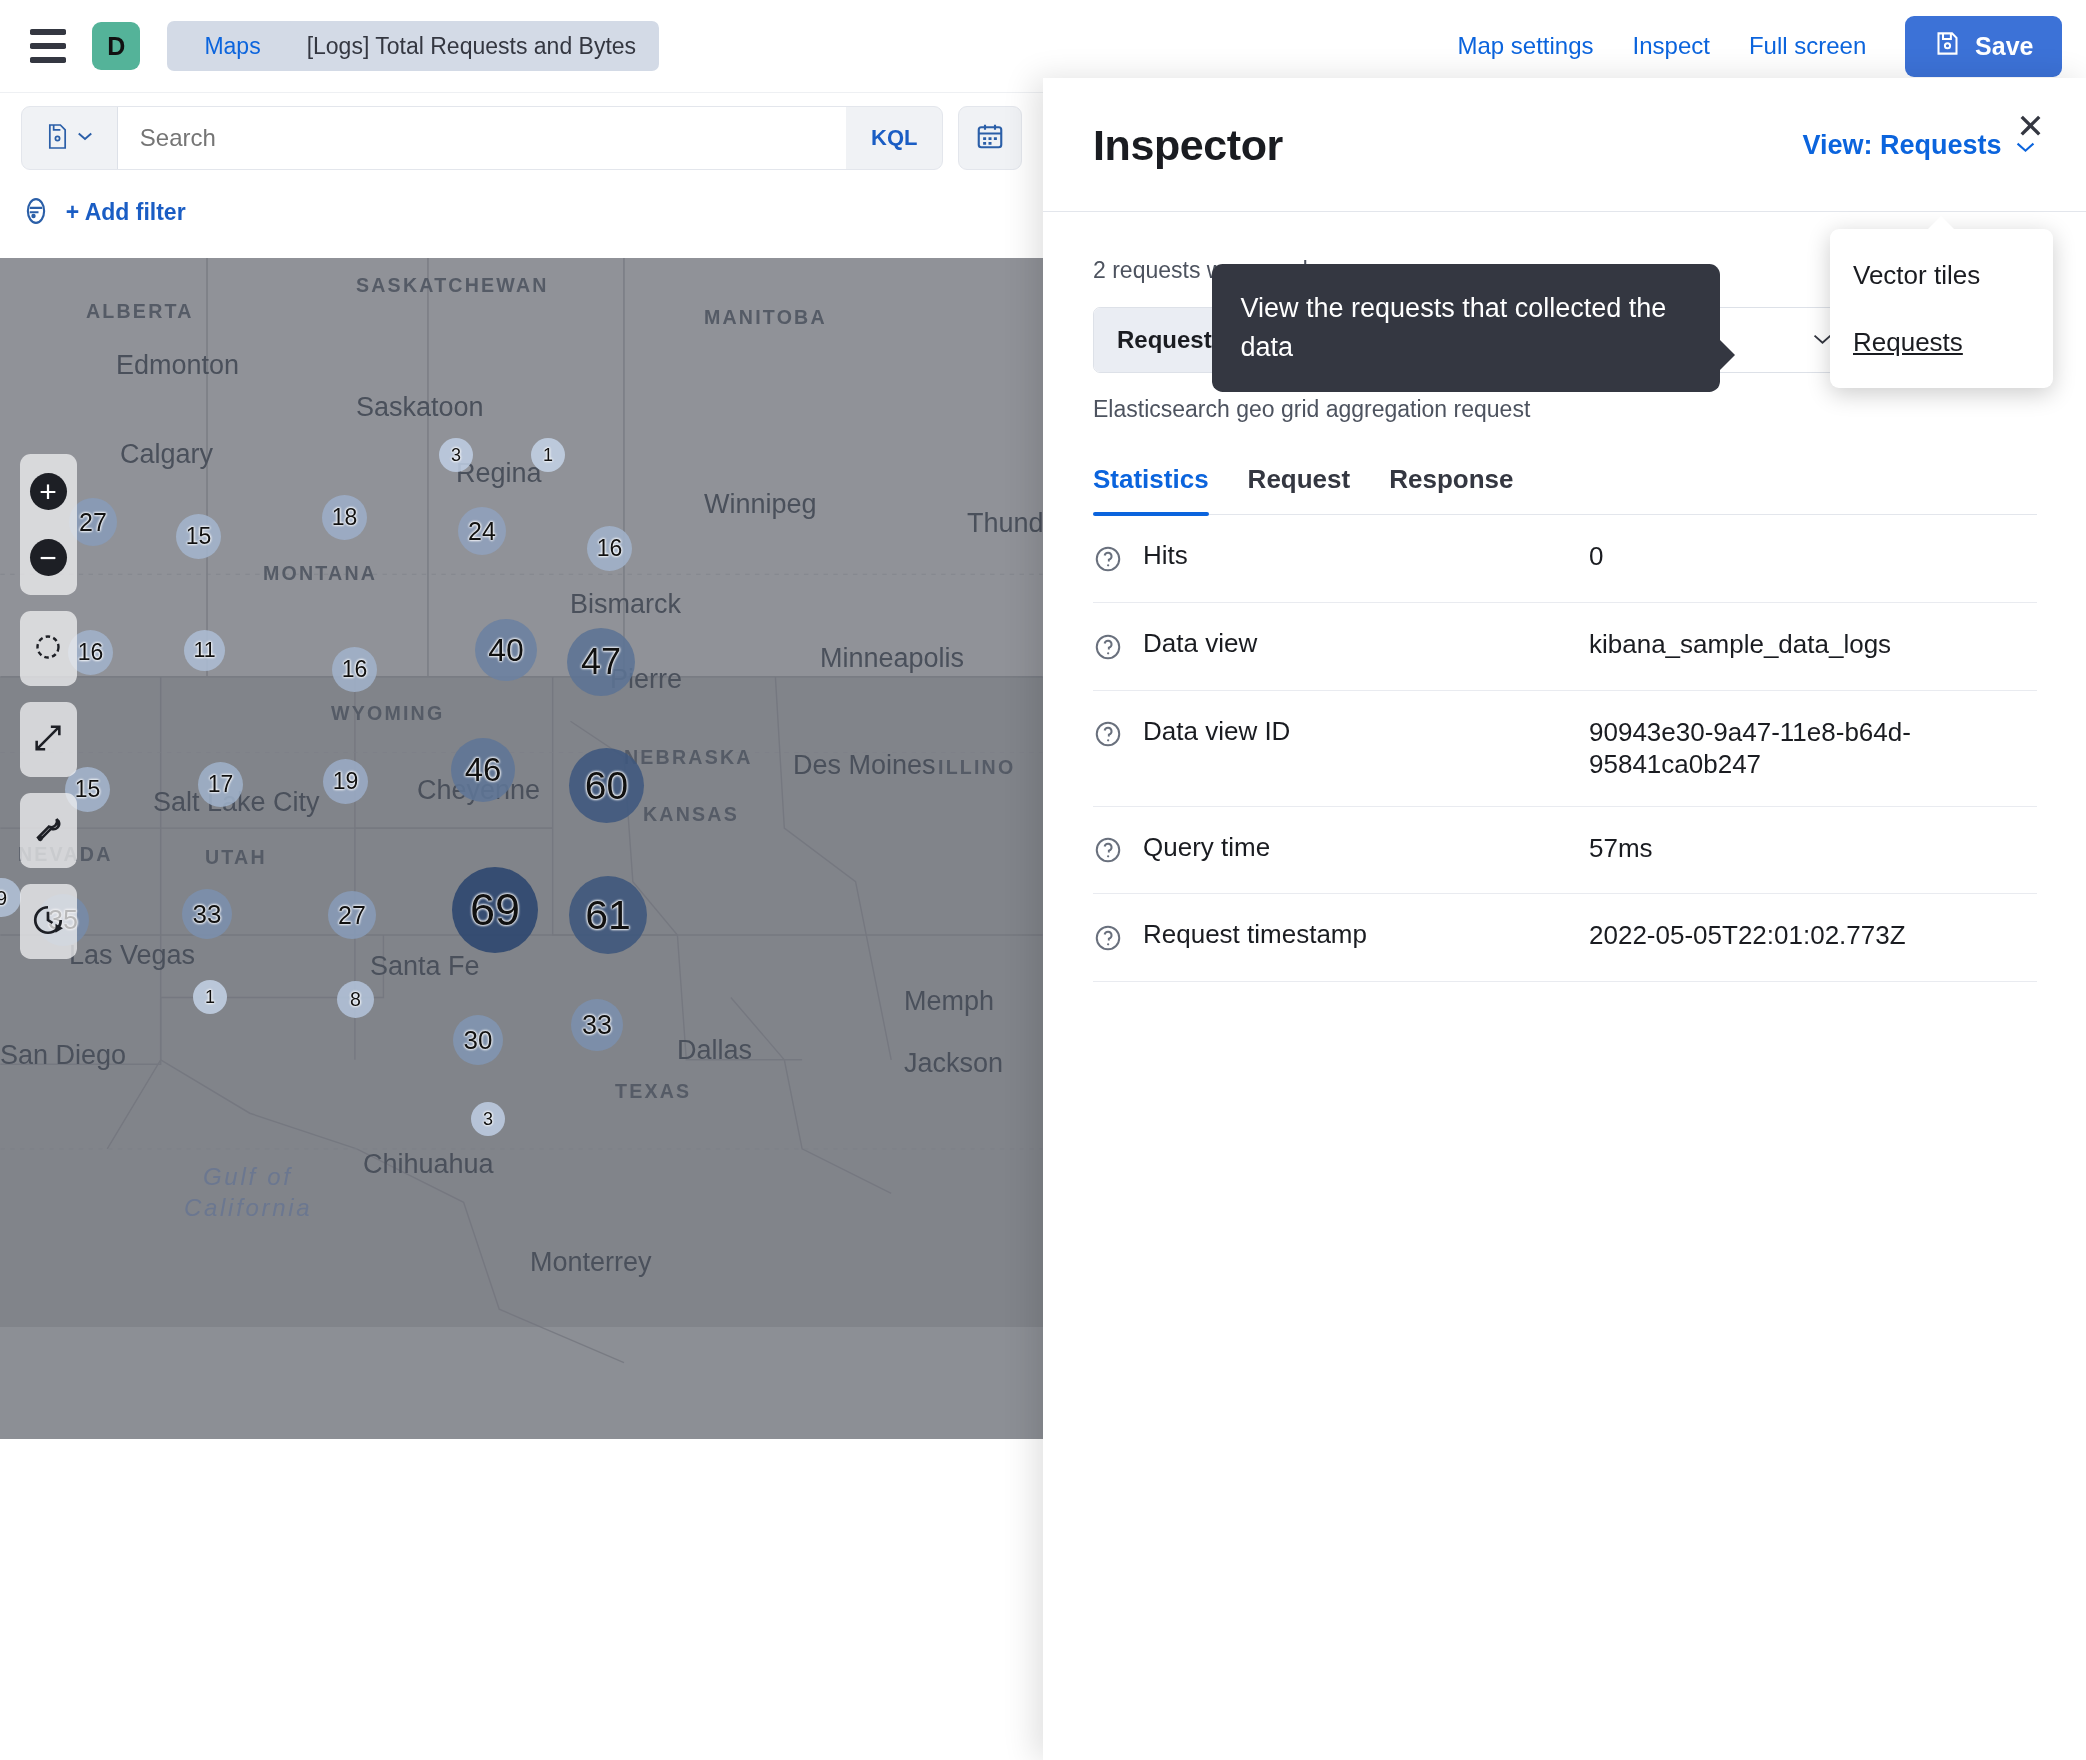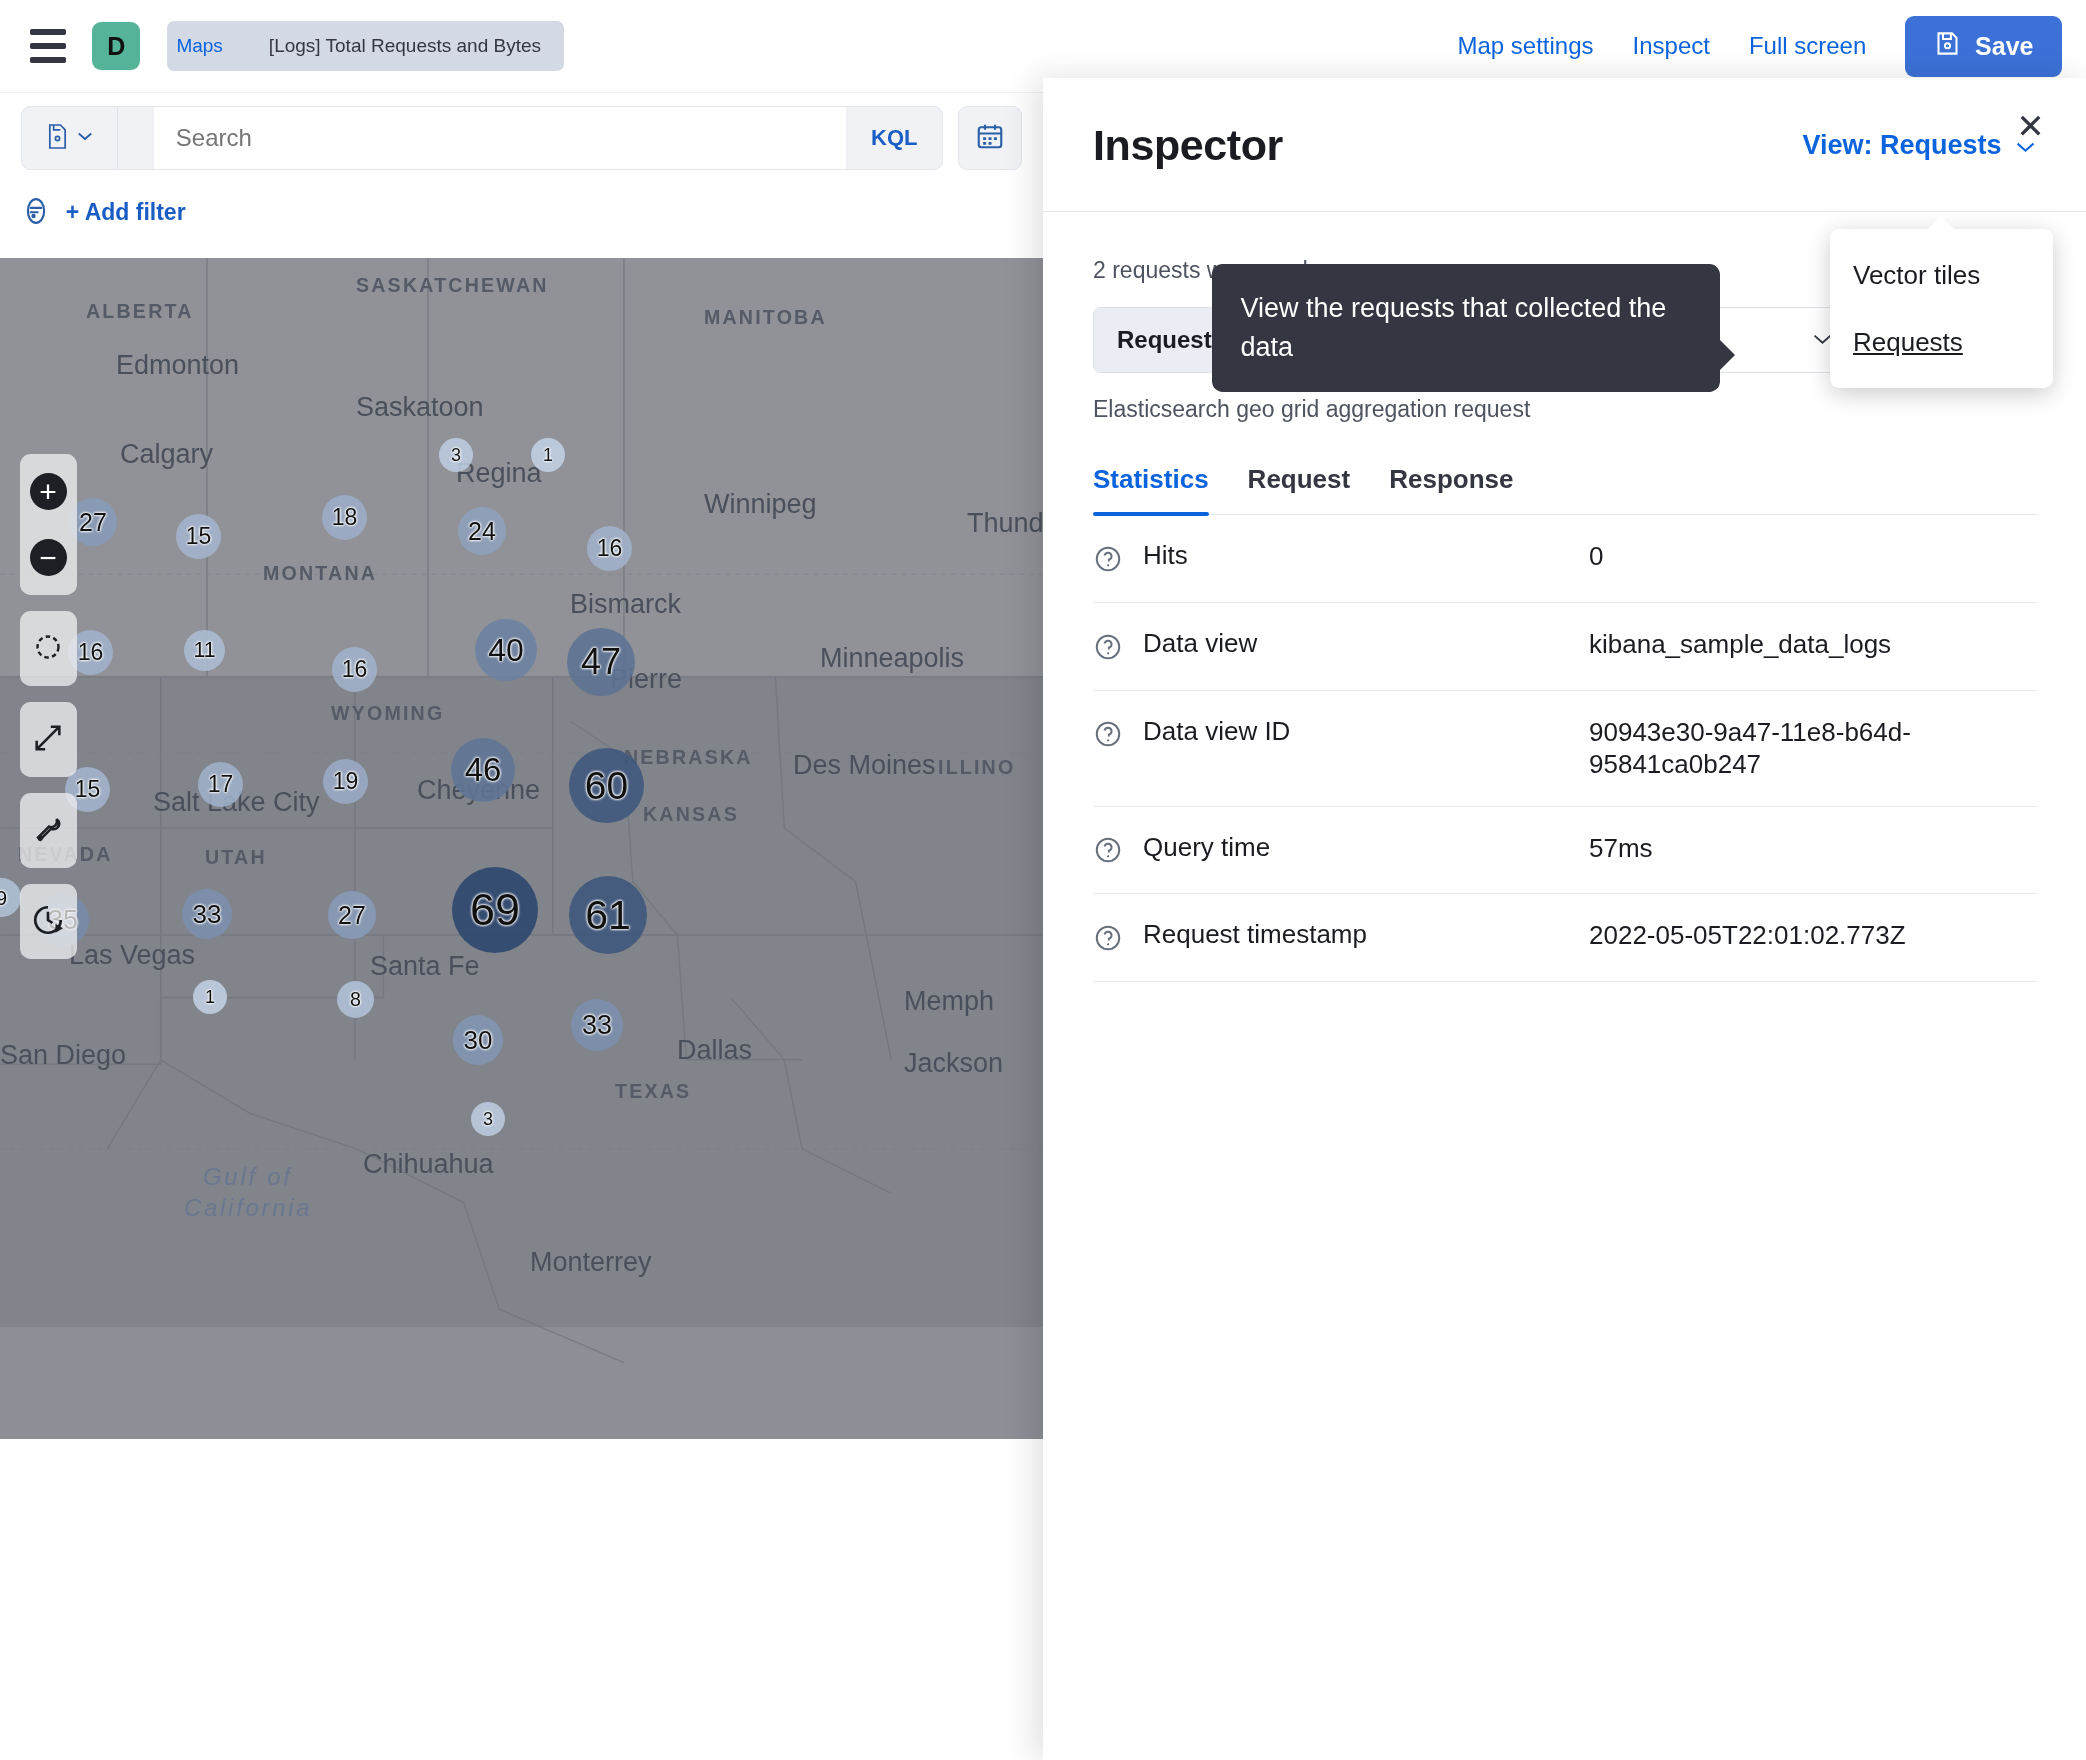--- a/index.html
+++ b/index.html
@@ -28,21 +28,21 @@
   .space-avatar {
     width: 48px; height: 48px; border-radius: 9px; background: #54b399;
     color: #111; font-size: 25px; font-weight: 700;
     display: flex; align-items: center; justify-content: center;
     margin-left: 21.4px; cursor: pointer;
   }
 
   .breadcrumbs { display: flex; align-items: center; margin-left: 27px; height: 50px; }
   .crumb {
     height: 50px; display: flex; align-items: center;
-    font-size: 19px; padding: 0 23px 0 9px; position: relative;
+    font-size: 23px; padding: 0 23px 0 37px; position: relative;
   }
   .crumb-first {
     background: #d3dae6; color: #0b64dd; border-radius: 7.1px 0 0 7.1px;
     padding-right: 30px; cursor: pointer;
   }
   .crumb-first:after {
     content: ""; position: absolute; right: -15px; top: 0;
     border-top: 25px solid transparent; border-bottom: 25px solid transparent;
     border-left: 16px solid #d3dae6; z-index: 2;
   }
@@ -72,21 +72,21 @@
     display: flex; align-items: center; position: relative;
     border: 0.9px solid #e3e6ec;
   }
   .qb-dataview {
     width: 96px; height: 100%; display: flex; align-items: center;
     justify-content: center; gap: 7.1px; border-right: 0.9px solid #dde1e8;
     cursor: pointer;
   }
   .qb-input {
     flex: 1; height: 100%; background: #fff; border: none; outline: none;
-    font-size: 24px; color: #3b82f6; padding: 0 21.4px; font-family: inherit; margin-left: 36px;
+    font-size: 24px; color: #3b82f6; padding: 0 21.4px; font-family: inherit;
   }
   .qb-kql {
     width: 96px; height: 100%; display: flex; align-items: center;
     justify-content: center; font-size: 22px; color: #1a5dc4; font-weight: 600;
     cursor: pointer;
   }
   .qb-date {
     width: 64px; height: 64px; background: #f0f2f5; border: 0.9px solid #e3e6ec;
     border-radius: 9px; display: flex; align-items: center; justify-content: center;
     cursor: pointer;

